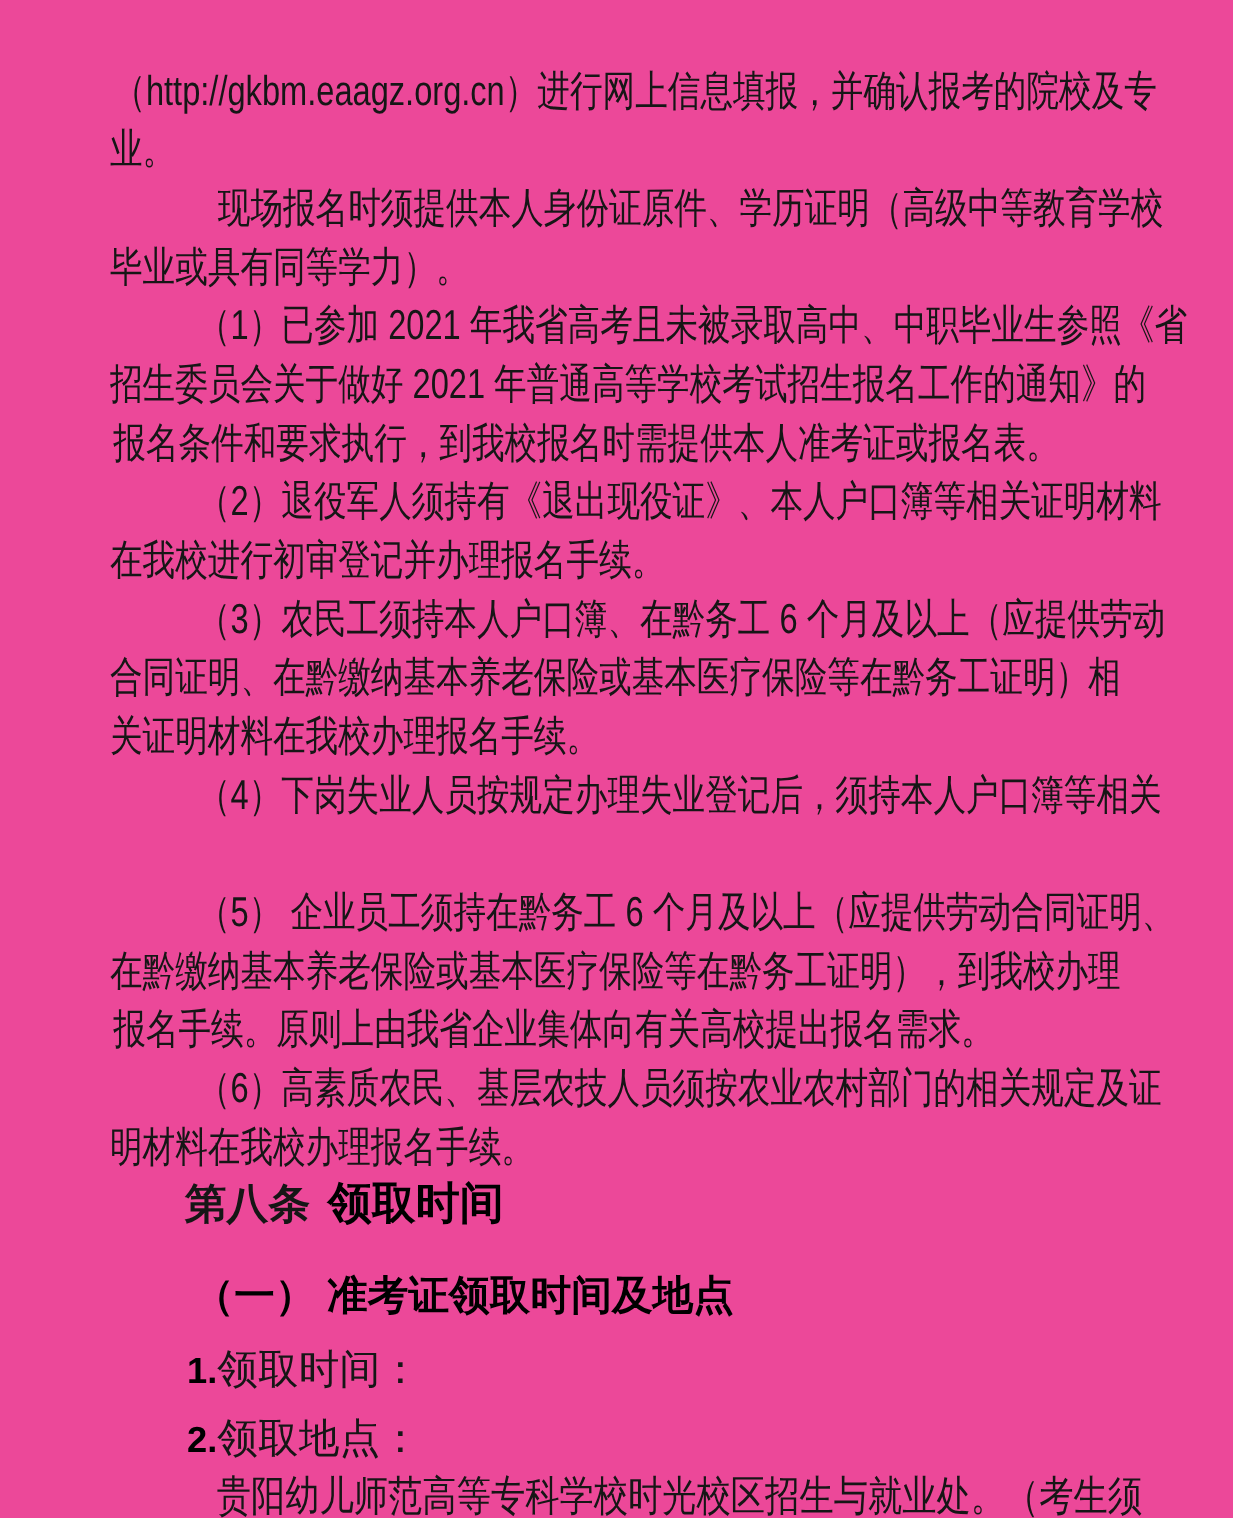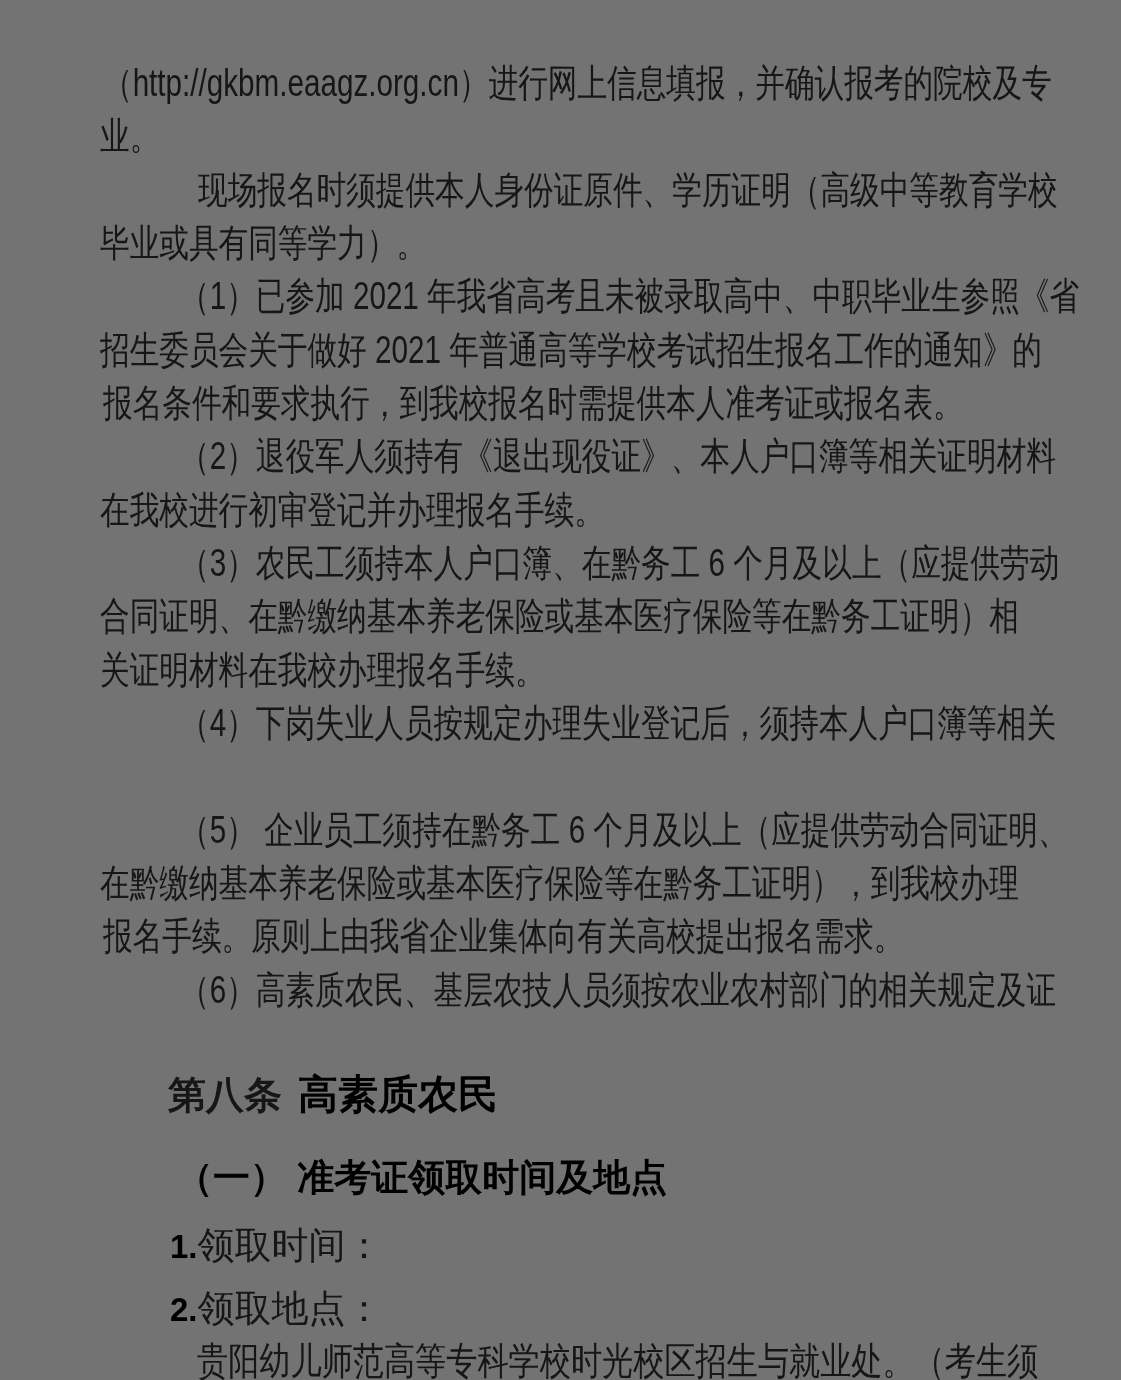--- a/index.html
+++ b/index.html
@@ -1,20 +1,20 @@
 <!DOCTYPE html>
 <html><head>
 <meta charset="utf-8">
 <style>
   html, body { margin: 0; padding: 0; }
   .page {
     position: relative;
     width: 1121px;
     height: 1380px;
-    background: #737373;
+    background: #ec4899;
     overflow: hidden;
     font-family: "Liberation Sans", sans-serif;
     color: #161616;
   }
   .ln {
     position: absolute;
     white-space: nowrap;
     font-size: 38px;
     line-height: 46px;
   }
@@ -77,23 +77,24 @@
   <div class="ln" style="top:433px;  left:180px;"><span class="cond">（2）退役军人须持有《退出现役证》、本人户口簿等相关证明材料</span></div>
   <div class="ln" style="top:487px;  left:100px;"><span class="cond">在我校进行初审登记并办理报名手续。</span></div>
   <div class="ln" style="top:540px;  left:180px;"><span class="cond">（3）农民工须持本人户口簿、在黔务工 6 个月及以上（应提供劳动</span></div>
   <div class="ln" style="top:593px;  left:100px;"><span class="cond">合同证明、在黔缴纳基本养老保险或基本医疗保险等在黔务工证明）相</span></div>
   <div class="ln" style="top:647px;  left:100px;"><span class="cond">关证明材料在我校办理报名手续。</span></div>
   <div class="ln" style="top:700px;  left:180px;"><span class="cond">（4）下岗失业人员按规定办理失业登记后，须持本人户口簿等相关</span></div>
   <div class="ln" style="top:807px;  left:180px;"><span class="cond">（5） 企业员工须持在黔务工 6 个月及以上（应提供劳动合同证明、</span></div>
   <div class="ln" style="top:860px;  left:100px;"><span class="cond">在黔缴纳基本养老保险或基本医疗保险等在黔务工证明），到我校办理</span></div>
   <div class="ln" style="top:913px;  left:103px;"><span class="cond">报名手续。原则上由我省企业集体向有关高校提出报名需求。</span></div>
   <div class="ln" style="top:967px;  left:180px;"><span class="cond">（6）高素质农民、基层农技人员须按农业农村部门的相关规定及证</span></div>
+  <div class="ln" style="top:1020px; left:100px;"><span class="cond">明材料在我校办理报名手续。</span></div>
 
   <div class="ln" style="top:1071px; left:168px;">
-    <span class="article-label">第八条</span><span class="article-title">高素质农民</span>
+    <span class="article-label">第八条</span><span class="article-title">领取时间</span>
   </div>
 
   <div class="ln sec-heading" style="top:1124px; left:176px;">（一） 准考证领取时间及地点</div>
 
   <div class="ln" style="top:1180px; left:170px;margin-top:42px;">
     <span class="item-num">1.</span><span class="item-label">领取时间：</span>
   </div>
 
 
   <div class="ln" style="top:1285px; left:170px;">

